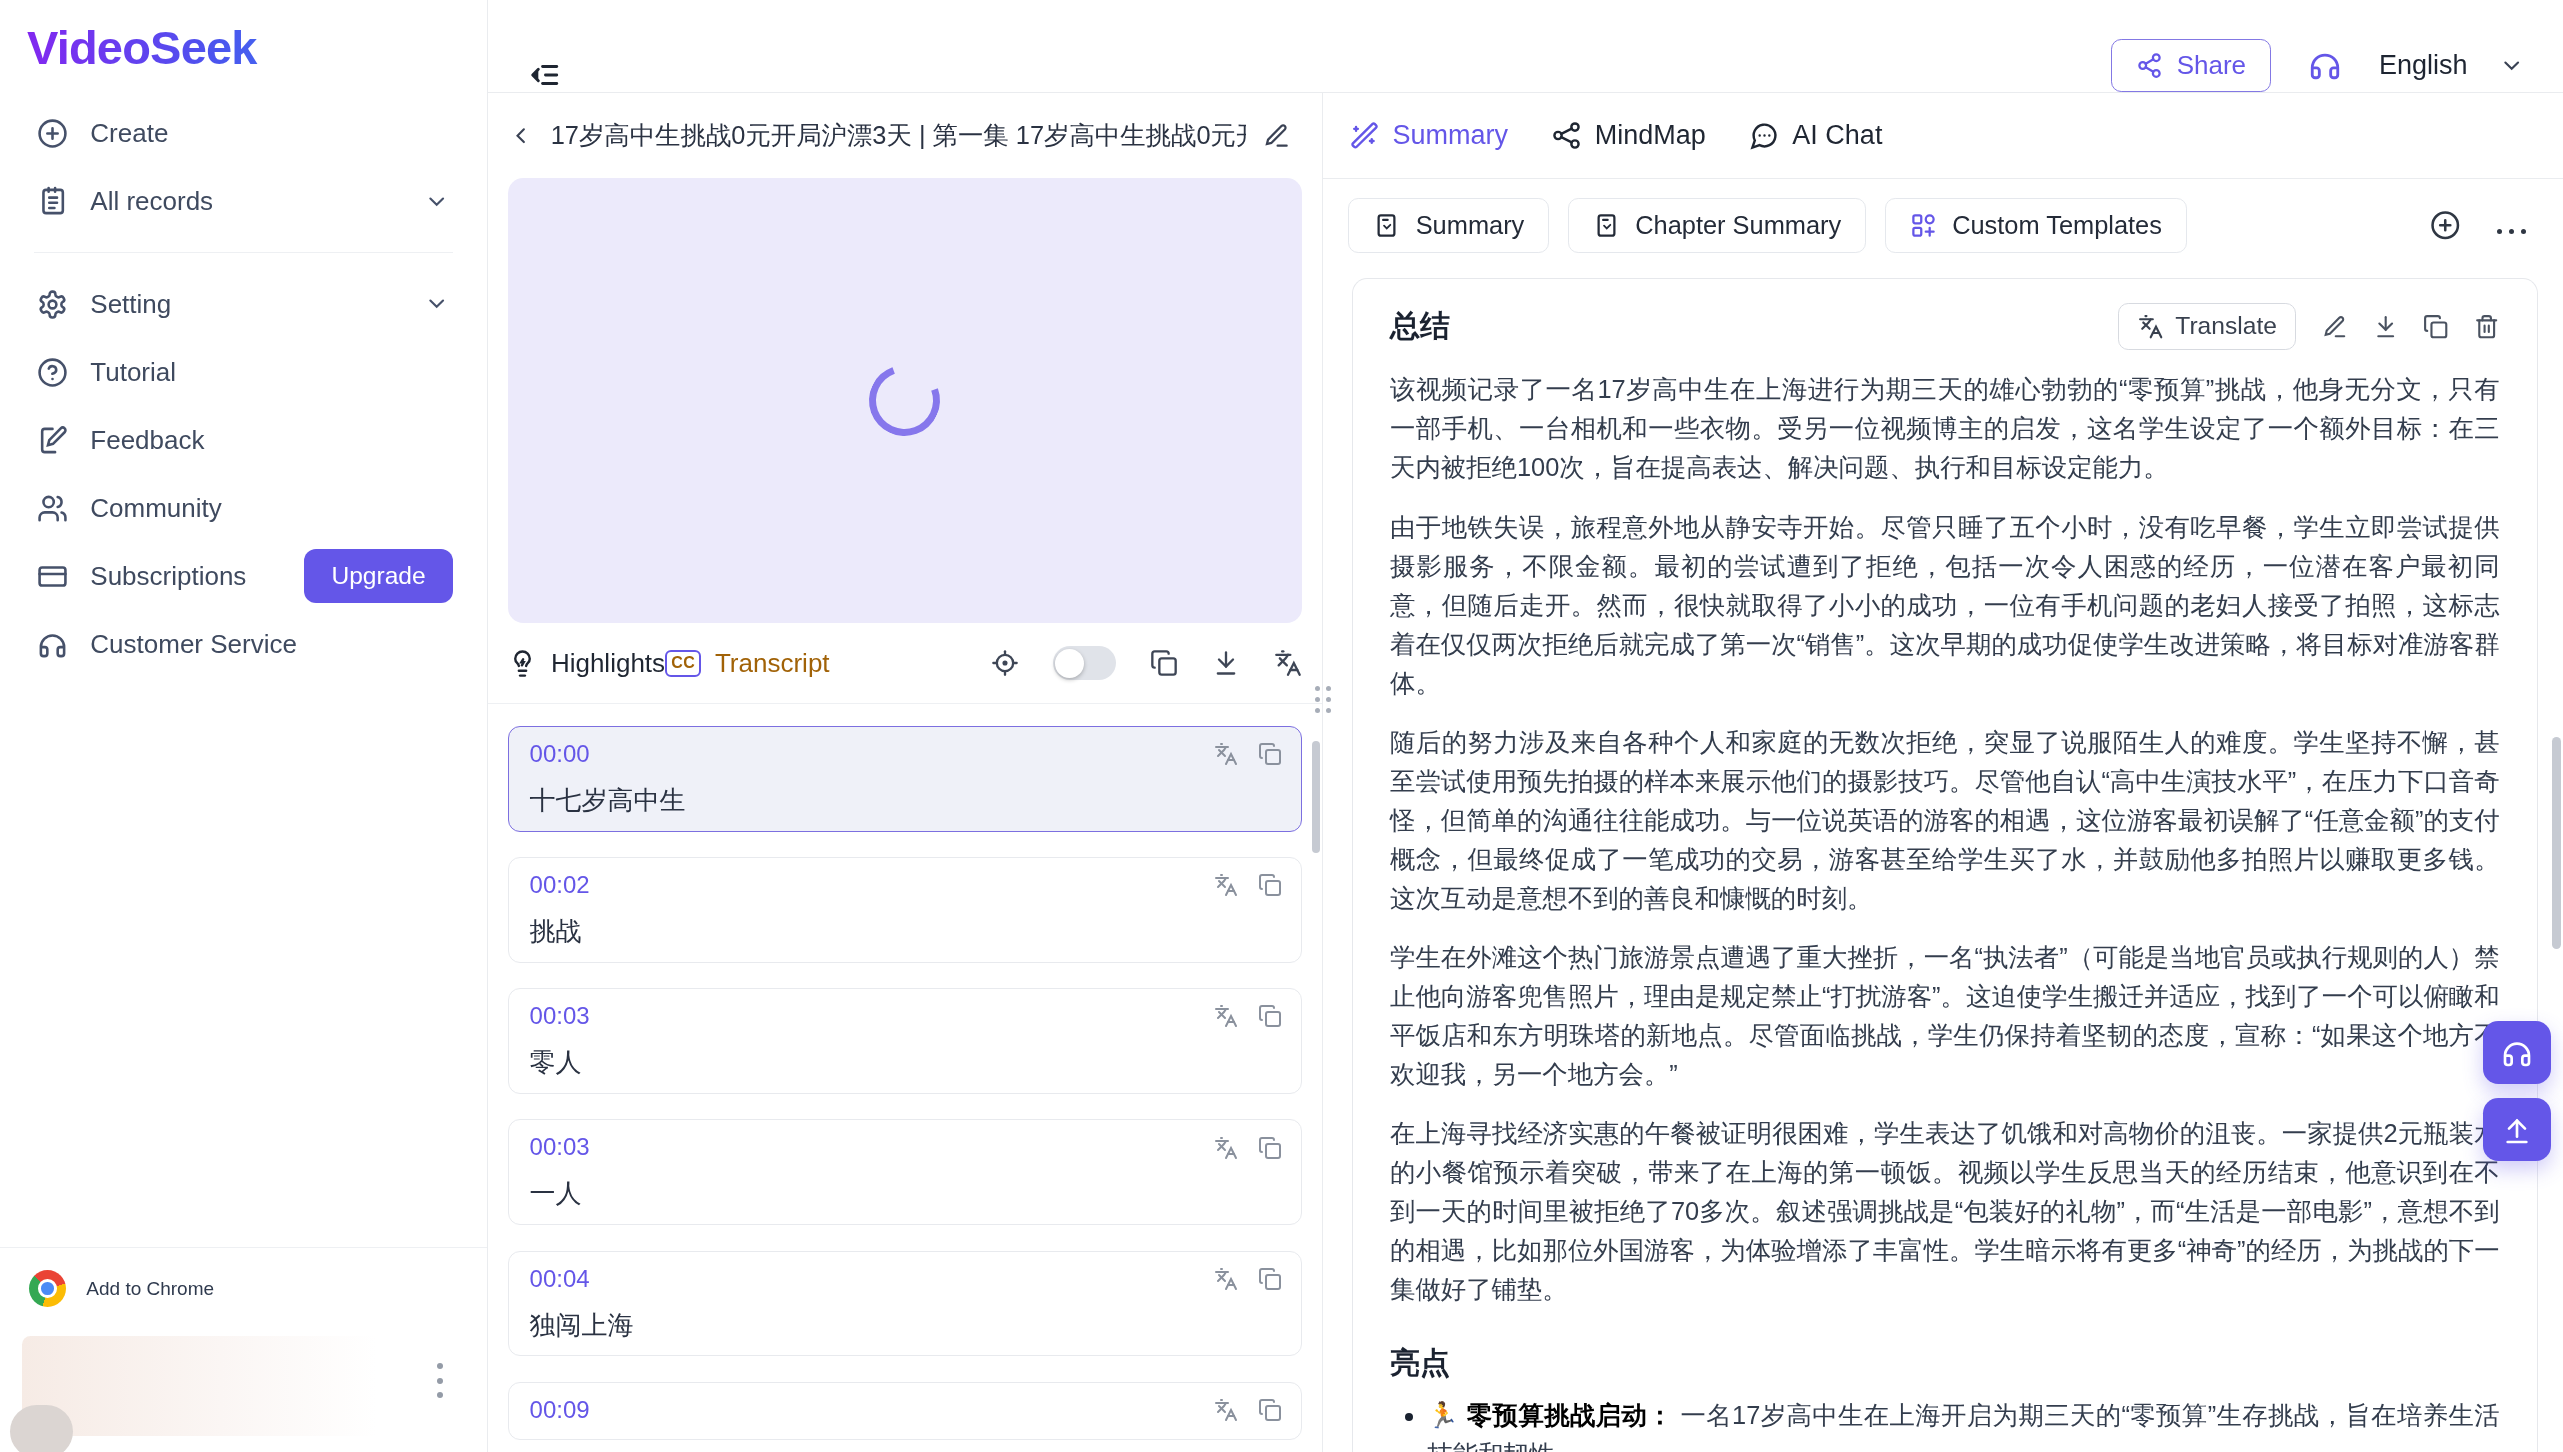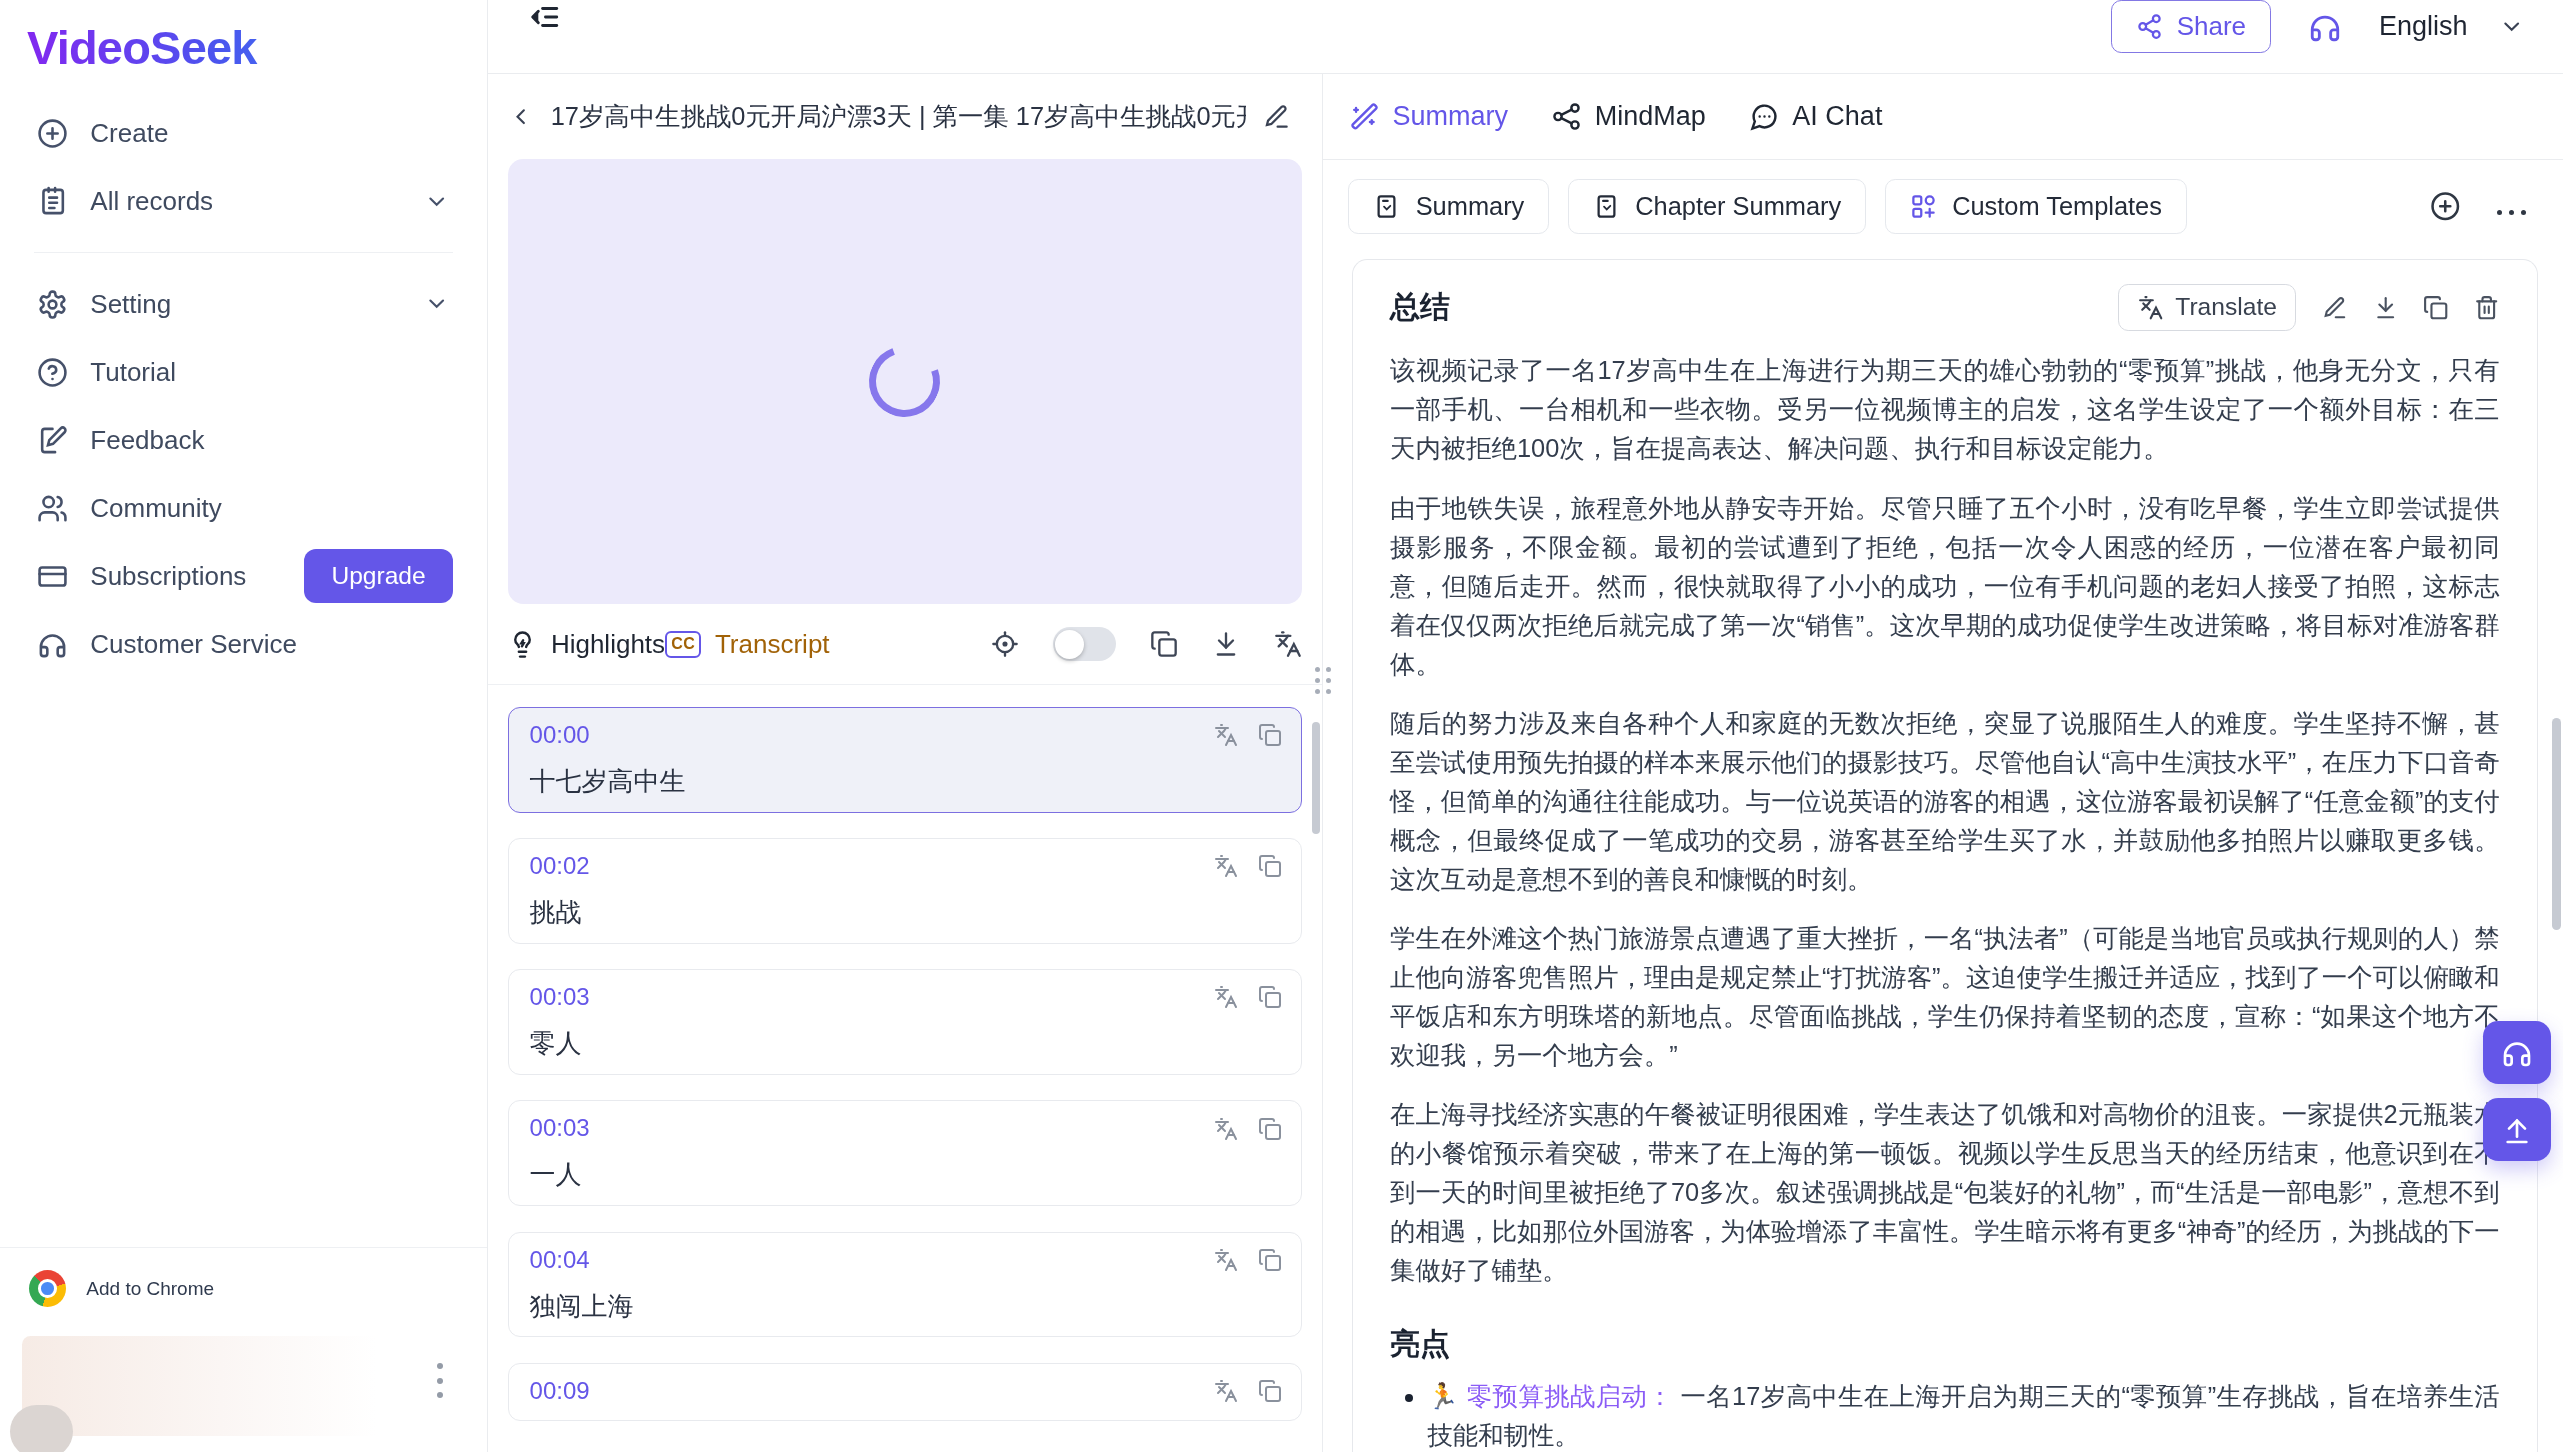--- a/index.html
+++ b/index.html
@@ -29,21 +29,21 @@
   .chrome-logo i { position:absolute; left:9.3px; top:9.3px; width:18.6px; height:18.6px; border-radius:50%;
     background:#4B8BF5; border:3.4px solid #fff; }
   .promo-card { margin:13.6px 22px 17px; height:100px; border-radius:8.5px 8.5px 8.5px 22px; position:relative;
     background:linear-gradient(90deg,#F6EBE5 0%,#FBF6F4 45%,#FFFFFF 80%); }
   .vdots { position:absolute; right:22px; top:27px; display:flex; flex-direction:column; gap:8.5px; cursor:pointer; }
   .vdots i { width:6px; height:6px; border-radius:50%; background:#949BA7; }
   .corner-bubble { position:absolute; left:-12px; bottom:-22px; width:63px; height:53px; background:#DBD5D2; border-radius:29px; }
 
   
   .main { flex:1; display:flex; flex-direction:column; min-width:0; }
-  .topbar { height:74px; flex:none; border-bottom:0.8px solid #EAECEF; display:flex; align-items:flex-start; padding:0 39px; }
+  .topbar { height:93px; flex:none; border-bottom:0.8px solid #EAECEF; display:flex; align-items:flex-end; padding:0 39px; }
   .icon-btn { background:none; border:none; cursor:pointer; color:#1F2632; display:flex; align-items:center; }
   .topbar-right { margin-left:auto; display:flex; align-items:center; gap:37px; }
   .share-btn { display:flex; gap:13.6px; align-items:center; color:#6456E8; background:#fff;
     border:1.7px solid #8378E4; border-radius:10.2px; padding:10.2px 24px; font-size:26px; cursor:pointer; }
   .share-btn svg { width:27px; height:27px; }
   .headset-top { color:#6456E8; }
   .headset-top svg { width:34px; height:34px; }
   .lang { display:flex; gap:31px; align-items:center; font-size:27px; color:#1E2532; cursor:pointer; }
   .lang svg { width:25.4px; height:25.4px; color:#3A4254; }
 
@@ -105,21 +105,21 @@
   .s-actions { margin-left:auto; display:flex; align-items:center; gap:25.4px; color:#4A5260; }
   .s-actions svg { width:25.4px; height:25.4px; cursor:pointer; }
   .translate-btn { display:flex; gap:12px; align-items:center; border:1.7px solid #D7DAE0; border-radius:10.2px;
     padding:8.5px 18.6px; font-size:24.6px; color:#39414F; background:#fff; cursor:pointer; }
   .translate-btn svg { width:25.4px; height:25.4px; }
   .s-par { font-size:25.4px; line-height:39px; margin:20.3px 0; color:#333D4D; text-align:justify; }
   .hl-heading { font-size:30px; font-weight:bold; color:#1A2230; margin:34px 0 8.5px; }
   .hl-list { margin:12px 0 0 12px; padding-left:25.4px; }
   .hl-list li { font-size:25.4px; line-height:39px; color:#333D4D; margin:12px 0; text-align:justify; }
   .hl-list li::marker { color:#1A2230; }
-  .hl-title { font-weight:normal; color:#8b5cf6; }
+  .hl-title { font-weight:bold; color:#000000; }
   .s-scrollbar { position:absolute; right:2.5px; top:644px; width:8.5px; height:212px; background:#C6CAD2; border-radius:5.1px; z-index:6; }
 
   
   .fab { position:absolute; right:12px; width:68px; height:63px; border-radius:15.3px; border:none; background:#6456E8; color:#fff;
     display:flex; align-items:center; justify-content:center; cursor:pointer; z-index:8; box-shadow:0 8.5px 20.3px rgba(100,86,232,.30); }
   .fab svg { width:32px; height:32px; }
   .fab-headset { top:1021px; }
   .fab-top { top:1098px; }
 </style>
 </head>

